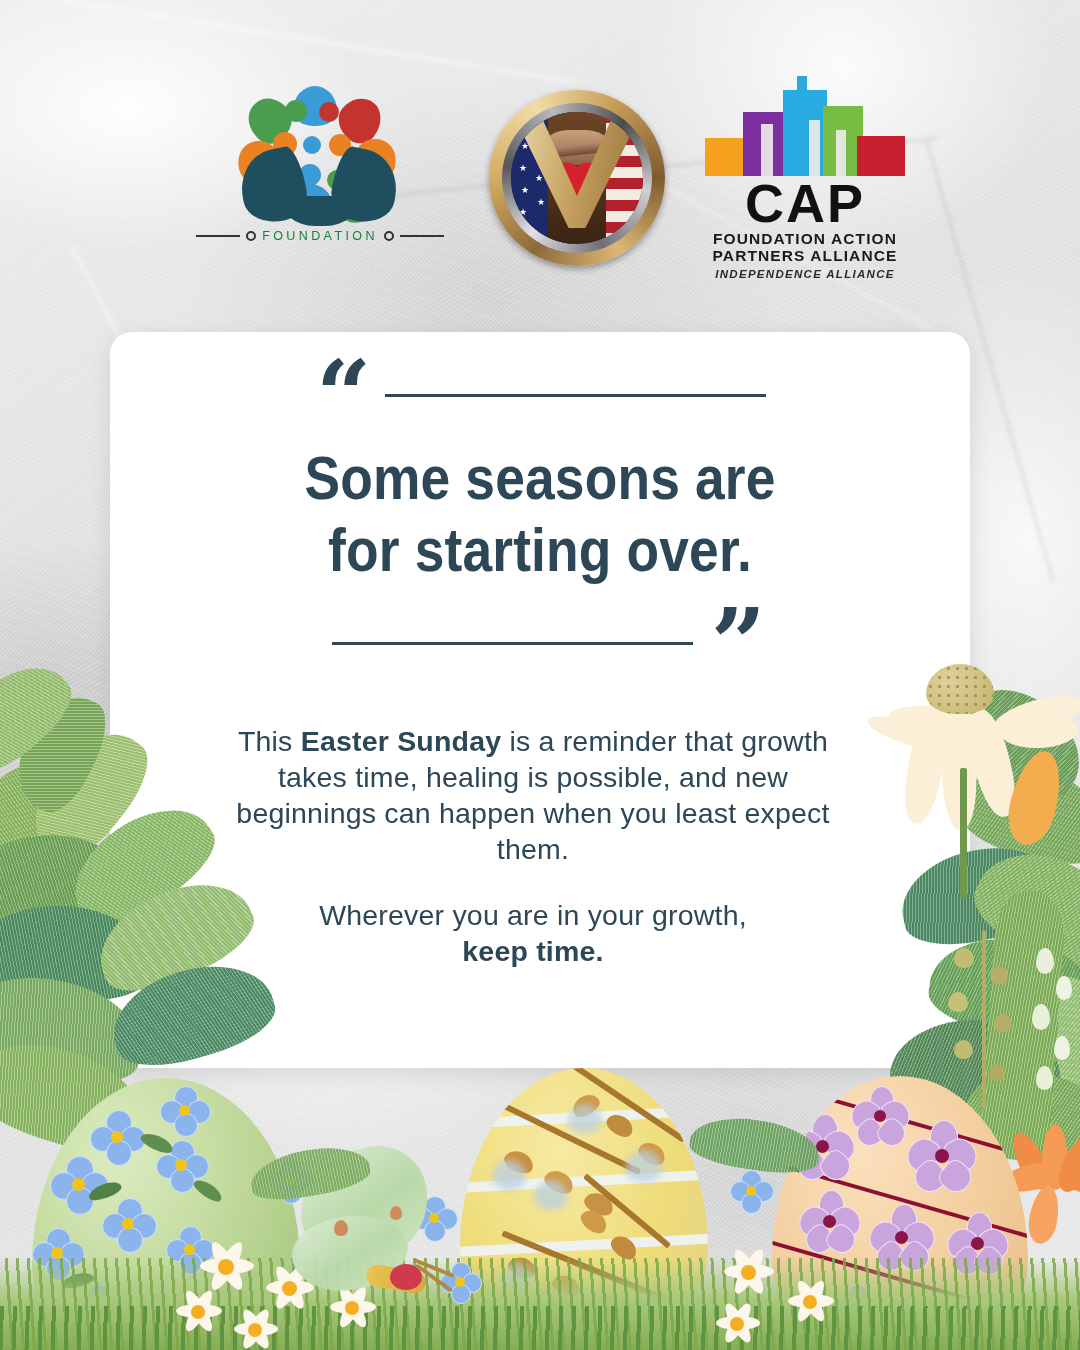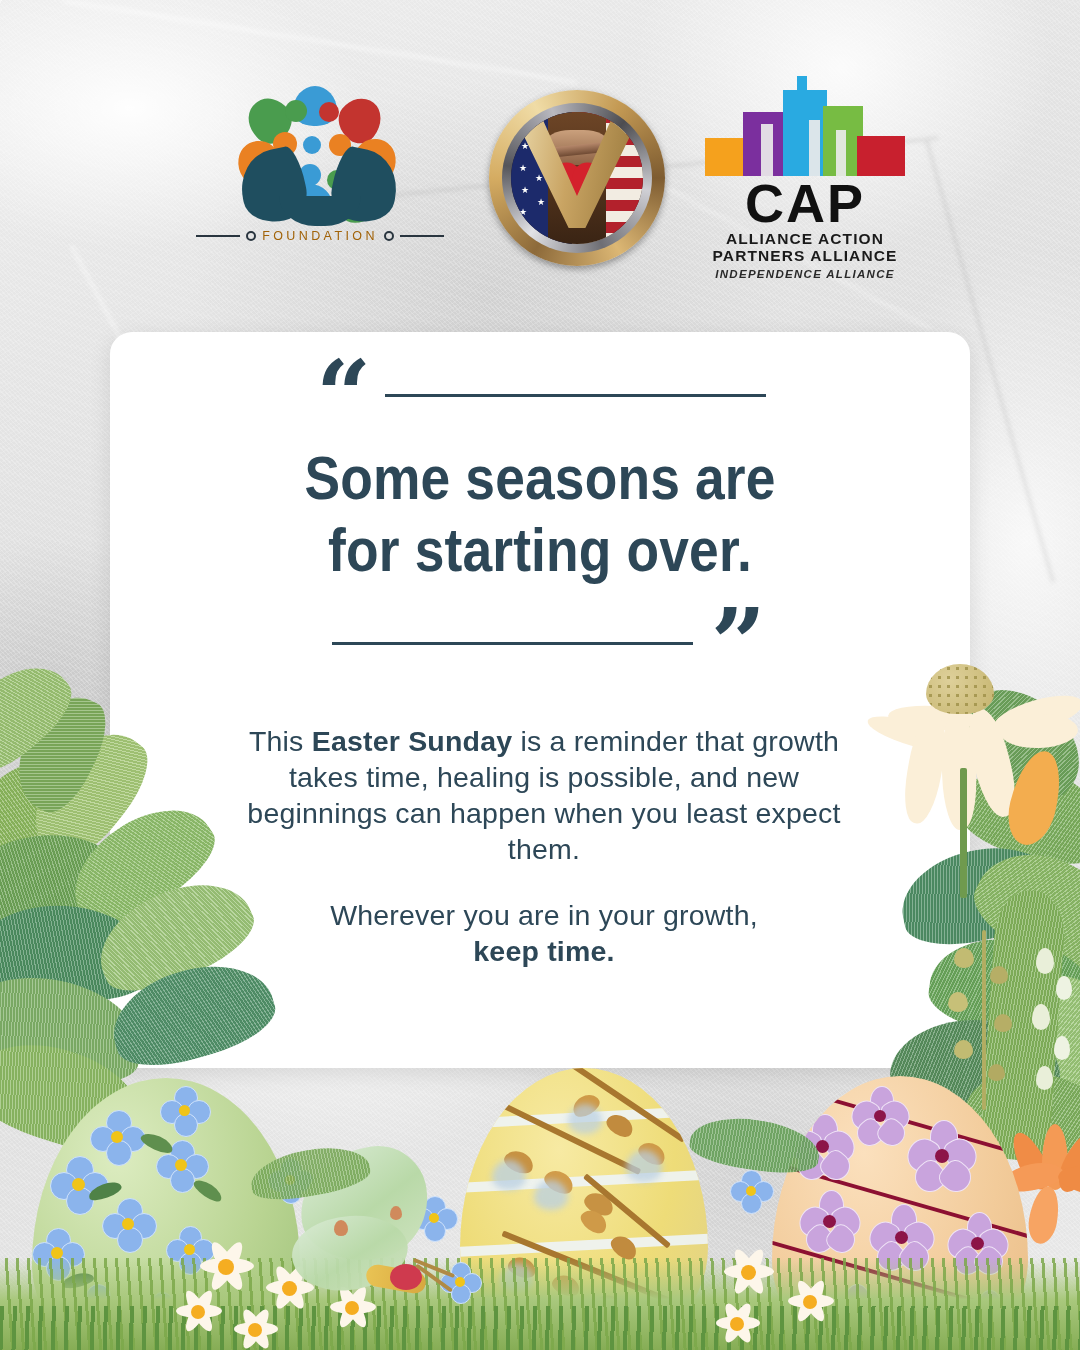--- a/index.html
+++ b/index.html
@@ -39,21 +39,21 @@
   .logo{position:absolute;}
 
   .hwf{left:196px;top:0;width:248px;}
   .hwf-mark{position:relative;width:170px;height:140px;margin:0 auto;}
   .dot{position:absolute;border-radius:50%;}
   .pet{position:absolute;}
   .hwf-name{text-align:center;font-weight:bold;font-size:25px;letter-spacing:1.6px;color:#29353f;margin-top:4px;}
   .hwf-sub{display:flex;align-items:center;justify-content:center;gap:6px;margin-top:5px;}
   .hwf-sub .ln{height:2px;background:#29353f;width:44px;}
   .hwf-sub .dotm{width:6px;height:6px;border:2px solid #29353f;border-radius:50%;}
-  .hwf-sub span.t{font-size:12.5px;letter-spacing:3.4px;color:#a16207;}
+  .hwf-sub span.t{font-size:12.5px;letter-spacing:3.4px;color:#15803d;}
 
   .vmed{left:489px;top:6px;width:176px;height:176px;}
   .medal{position:absolute;inset:0;border-radius:50%;
     background:
       conic-gradient(from 210deg,#8d6a3a,#d5ac62,#f0dca6,#c49a54,#7e5c31,#dcb774,#8d6a3a);
     box-shadow:0 3px 7px rgba(0,0,0,.35);}
   .medal-in{position:absolute;inset:13px;border-radius:50%;
     background:conic-gradient(from 40deg,#4c4c50,#cfcfd4,#6e6e74,#e2e2e6,#55555a,#b9b9c0,#4c4c50);}
   .medal-face{position:absolute;inset:22px;border-radius:50%;overflow:hidden;background:#2b1d14;}
   .flagL{position:absolute;left:0;top:0;width:46%;height:100%;background:#1c2a6b;overflow:hidden;}
@@ -92,21 +92,21 @@
   .qrow.bot{left:222px;top:310px;width:430px;gap:18px;justify-content:flex-end;}
   .qmark{font-family:"DejaVu Serif", serif;font-weight:bold;font-size:96px;line-height:0;color:#2d4757;
     letter-spacing:-4px;}
   .qline{flex:1;height:3px;background:#2d4757;}
 
   .quote{position:absolute;left:0;top:110px;width:860px;text-align:center;
     font-family:"Liberation Sans Narrow","Liberation Sans",sans-serif;
     font-weight:bold;font-size:62px;line-height:1.16;color:#2d4757;
     transform:scaleX(.86);transform-origin:50% 50%;letter-spacing:.2px;}
 
-  .body{position:absolute;left:124px;top:392px;width:620px;text-align:center;
+  .body{position:absolute;left:113px;top:392px;width:620px;text-align:center;
     font-size:28.5px;line-height:1.26;color:#2d4757;letter-spacing:.2px;}
   .body b{font-weight:bold;}
   .body .p2{margin-top:30px;}
 
   
   .deco{position:absolute;inset:0;pointer-events:none;}
   .leaf{position:absolute;border-radius:60% 60% 55% 55%/70% 70% 40% 40%;
     background-image:repeating-linear-gradient(var(--vn,78deg), rgba(255,255,255,.30) 0 1px, rgba(0,0,0,.05) 1px 3px);}
   .egg{position:absolute;border-radius:50% 50% 48% 48%/62% 62% 38% 38%;overflow:hidden;}
   .bloom{position:absolute;}
@@ -214,21 +214,21 @@
         <div class="blk" style="left:78px;top:0;width:44px;height:86px;background:#29aae1;"></div>
         <div class="blk" style="left:92px;top:-14px;width:10px;height:20px;background:#29aae1;"></div>
         <div class="blk" style="left:118px;top:16px;width:40px;height:70px;background:#77bc43;"></div>
         <div class="blk" style="left:152px;top:46px;width:48px;height:40px;background:#c8202e;"></div>
 
         <div class="blk" style="left:56px;top:34px;width:12px;height:52px;background:#eaeaea;opacity:.92;"></div>
         <div class="blk" style="left:104px;top:30px;width:11px;height:56px;background:#eaeaea;opacity:.92;"></div>
         <div class="blk" style="left:131px;top:40px;width:10px;height:46px;background:#eaeaea;opacity:.92;"></div>
       </div>
       <div class="cap-word">CAP</div>
-      <div class="cap-l1">ALLIANCE ACTION</div>
+      <div class="cap-l1">FOUNDATION ACTION</div>
       <div class="cap-l2">PARTNERS ALLIANCE</div>
       <div class="cap-tag">INDEPENDENCE ALLIANCE</div>
     </div>
   </div>
 
   <div class="card">
 
     <div class="qrow top">
       <span class="qmark">“</span>
       <span class="qline"></span>

